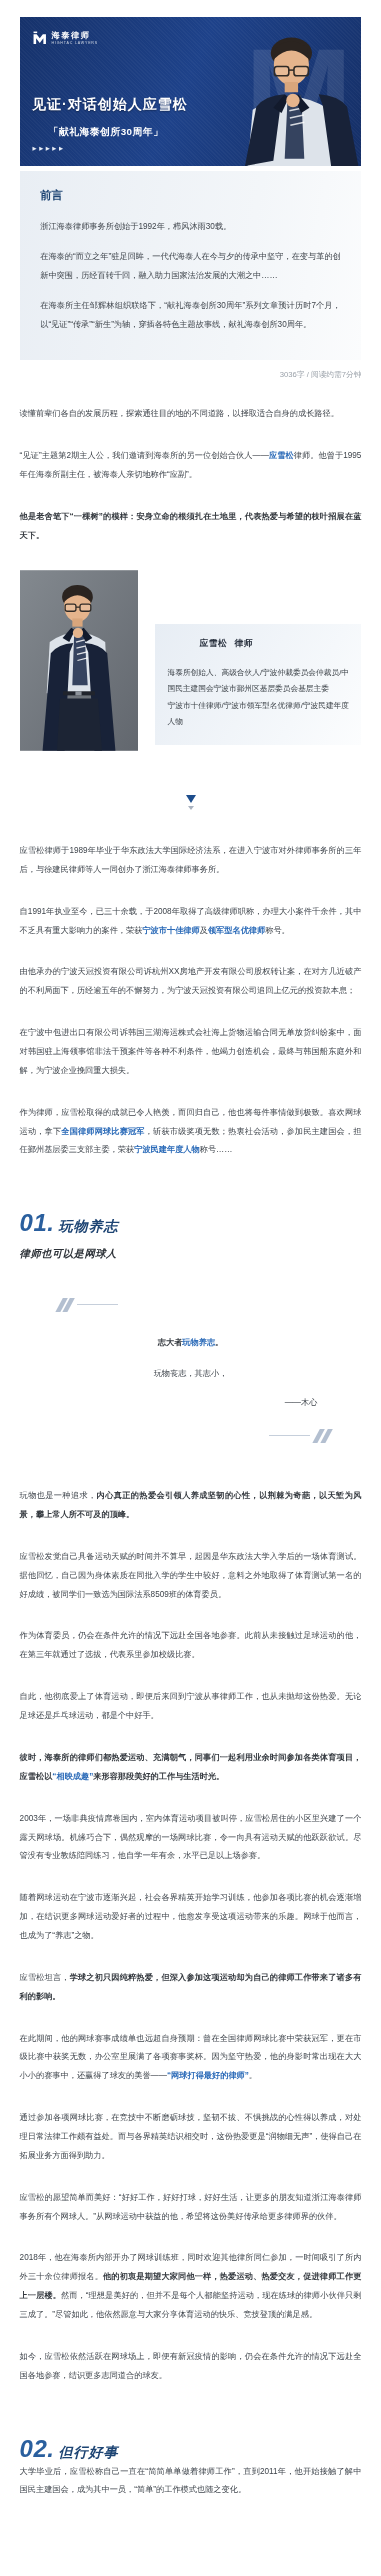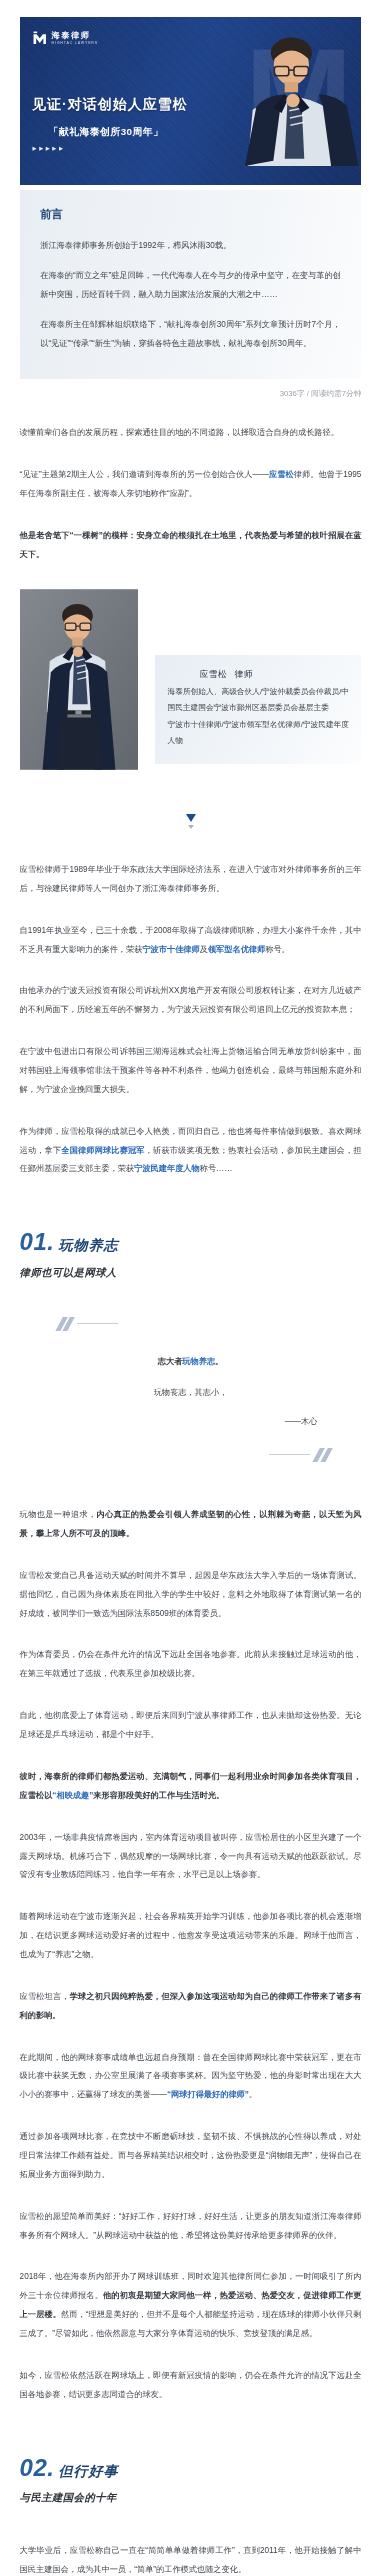--- a/index.html
+++ b/index.html
@@ -1,20 +1,20 @@
 <!DOCTYPE html>
 <html style="font-size:8.2px"><head>
 <meta charset="utf-8">
 <style>
   html,body{margin:0;padding:0;background:#ffffff;}
   body{width:381px;font-family:"Liberation Sans","DejaVu Sans",sans-serif;color:#3f454c;}
   .page{padding:17px 19.6px 30px;}
 
   
-  .banner{position:relative;height:168px;overflow:hidden;
+  .banner{position:relative;height:149px;overflow:hidden;
     background:linear-gradient(115deg,#16326b 0%,#1e428a 48%,#152f66 100%);}
   .banner::after{content:"";position:absolute;inset:0;
     background:repeating-linear-gradient(45deg,rgba(255,255,255,.03) 0 1px,transparent 1px 2.6px);}
   .logo{position:absolute;top:13.4px;left:12.4px;display:flex;align-items:center;gap:4.1px;z-index:3;}
   .logo-texts{display:flex;flex-direction:column;line-height:1.25;}
   .logo-cn{color:#fff;font-size:8.2px;font-weight:bold;letter-spacing:1.5px;}
   .logo-en{color:rgba(255,255,255,.78);font-size:3.6px;letter-spacing:0.8px;}
   .banner-title{position:absolute;left:12.4px;top:79px;color:#fff;font-size:14px;font-weight:bold;letter-spacing:1px;z-index:3;text-shadow:0 0.5px 1.5px rgba(0,0,0,.35);}
   .banner-sub{position:absolute;left:29px;top:109px;color:#fff;font-size:9.8px;font-weight:bold;letter-spacing:0.5px;z-index:3;}
   .banner-arrows{position:absolute;left:13px;top:128px;color:#e9eef6;font-size:5.2px;letter-spacing:2.6px;z-index:3;}
@@ -33,21 +33,21 @@
   .seg-n{}
   .seg-b{font-weight:bold;color:#34393f;}
   .seg-a{font-weight:bold;color:#2a6ab8;}
 
   
   .profile{display:flex;align-items:flex-end;margin:25px 0 0;}
   .profile-photo{width:118px;height:181px;flex:none;display:block;}
   .profile-card{flex:1;margin-left:17.5px;margin-bottom:6.2px;
     background:linear-gradient(120deg,#e7edf4 0%,#f5f8fb 70%,#fcfdfe 100%);
     padding:13.4px 12.4px 14.4px;}
-  .profile-name{font-size:8.8px;font-weight:normal;color:#2b3340;margin:0 0 3px;letter-spacing:0.5px;padding-left:32px;}
+  .profile-name{font-size:8.8px;font-weight:bold;color:#2b3340;margin:0 0 15px;letter-spacing:0.5px;padding-left:32px;}
   .profile-name .suffix{margin-left:7.2px;}
   .profile-line{font-size:7.7px;line-height:2.15;color:#3c4248;margin:0;text-align:justify;}
 
   
   .tri-divider{display:flex;flex-direction:column;align-items:center;margin:44px 0 32px;}
   .tri-blue{width:0;height:0;border-left:5.7px solid transparent;border-right:5.7px solid transparent;border-top:8.2px solid #1d4d8c;}
   .tri-gray{width:0;height:0;margin-top:2.6px;border-left:3.1px solid transparent;border-right:3.1px solid transparent;border-top:4.6px solid #a9b2bf;}
 
   
   .sec-head{margin:49px 0 0;}
@@ -214,21 +214,20 @@
       <p class="para"><span class="seg-n">应雪松的愿望简单而美好：“好好工作，好好打球，好好生活，让更多的朋友知道浙江海泰律师事务所有个网球人。”从网球运动中获益的他，希望将这份美好传承给更多律师界的伙伴。</span></p>
       <p class="para"><span class="seg-n">2018年，他在海泰所内部开办了网球训练班，同时欢迎其他律所同仁参加，一时间吸引了所内外三十余位律师报名。</span><span class="seg-b">他的初衷是期望大家同他一样，热爱运动、热爱交友，促进律师工作更上一层楼。</span><span class="seg-n">然而，“理想是美好的，但并不是每个人都能坚持运动，现在练球的律师小伙伴只剩三成了。”尽管如此，他依然愿意与大家分享体育运动的快乐、竞技登顶的满足感。</span></p>
       <p class="para"><span class="seg-n">如今，应雪松依然活跃在网球场上，即便有新冠疫情的影响，仍会在条件允许的情况下远赴全国各地参赛，结识更多志同道合的球友。</span></p>
     </div>
 
   <div class="sec-head">
     <div class="sec-line1">
       <span class="sec-num">02.</span>
       <span class="sec-title">但行好事</span>
     </div>
-    <div class="sec-sub">与民主建国会的十年</div>
   </div>
 
   <div class="flow">
       <p class="para"><span class="seg-n">大学毕业后，应雪松称自己一直在“简简单单做着律师工作”，直到2011年，他开始接触了解中国民主建国会，成为其中一员，“简单”的工作模式也随之变化。</span></p>
     </div>
 
 </div>
 
 
 </body></html>

